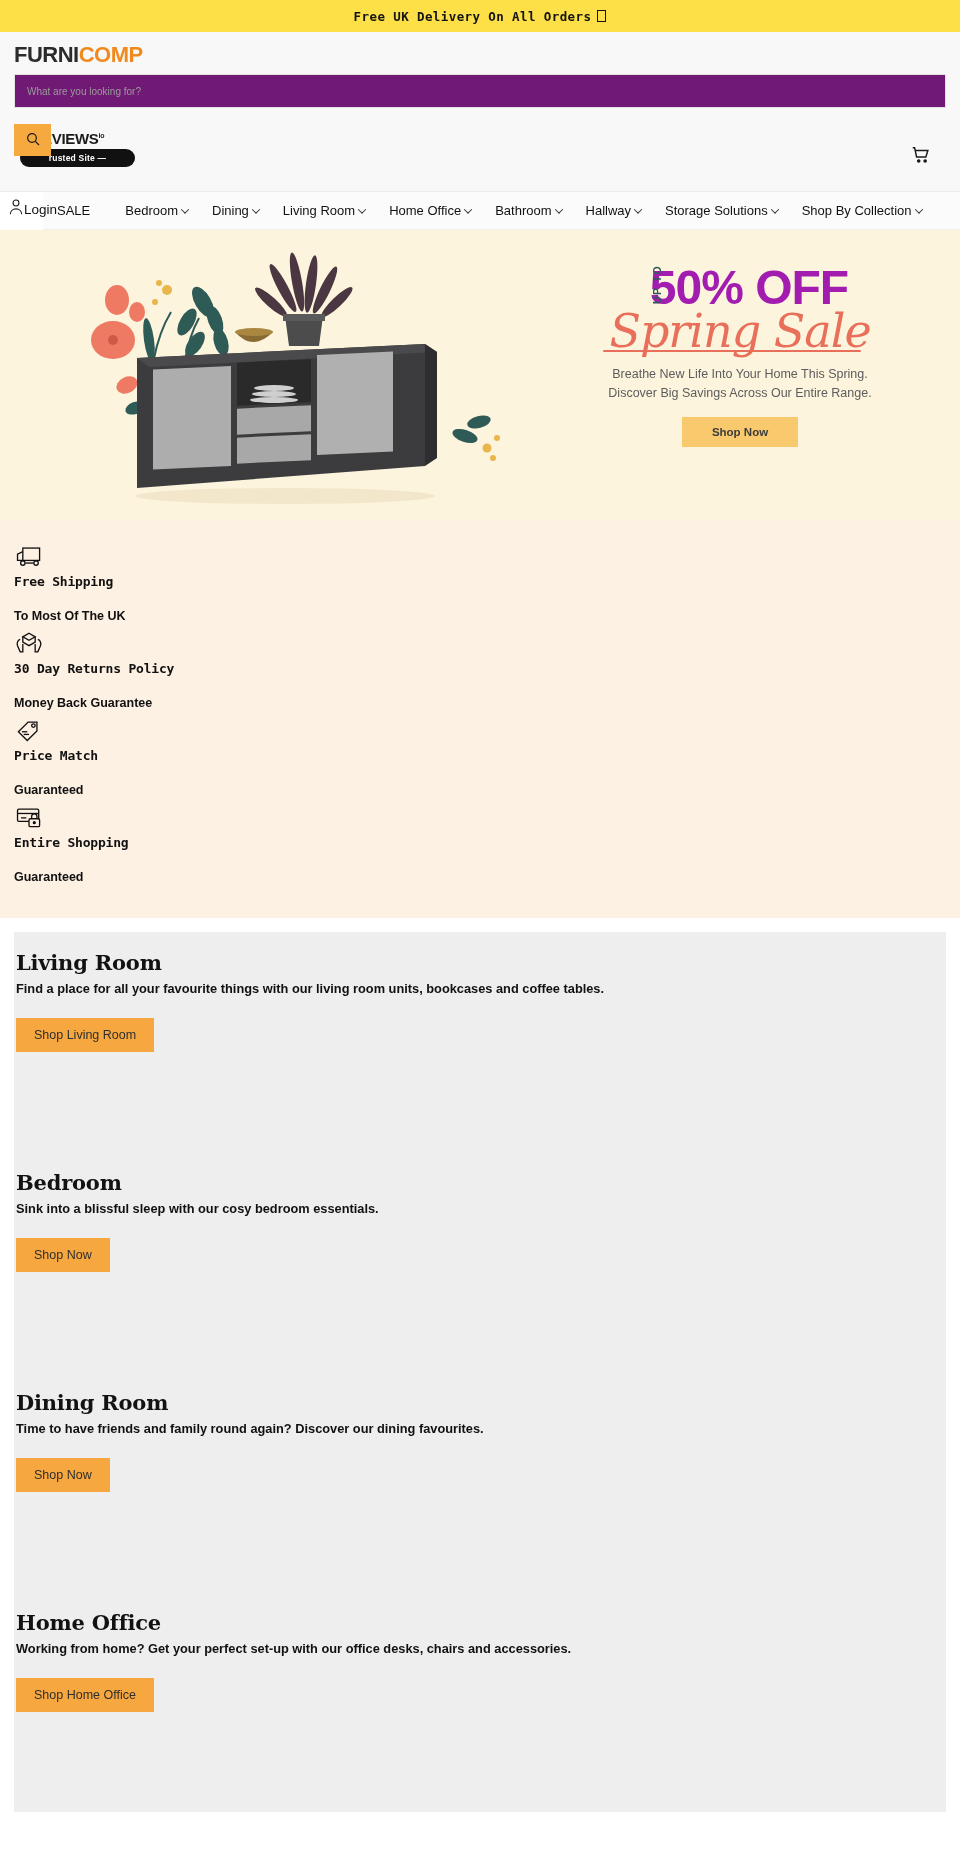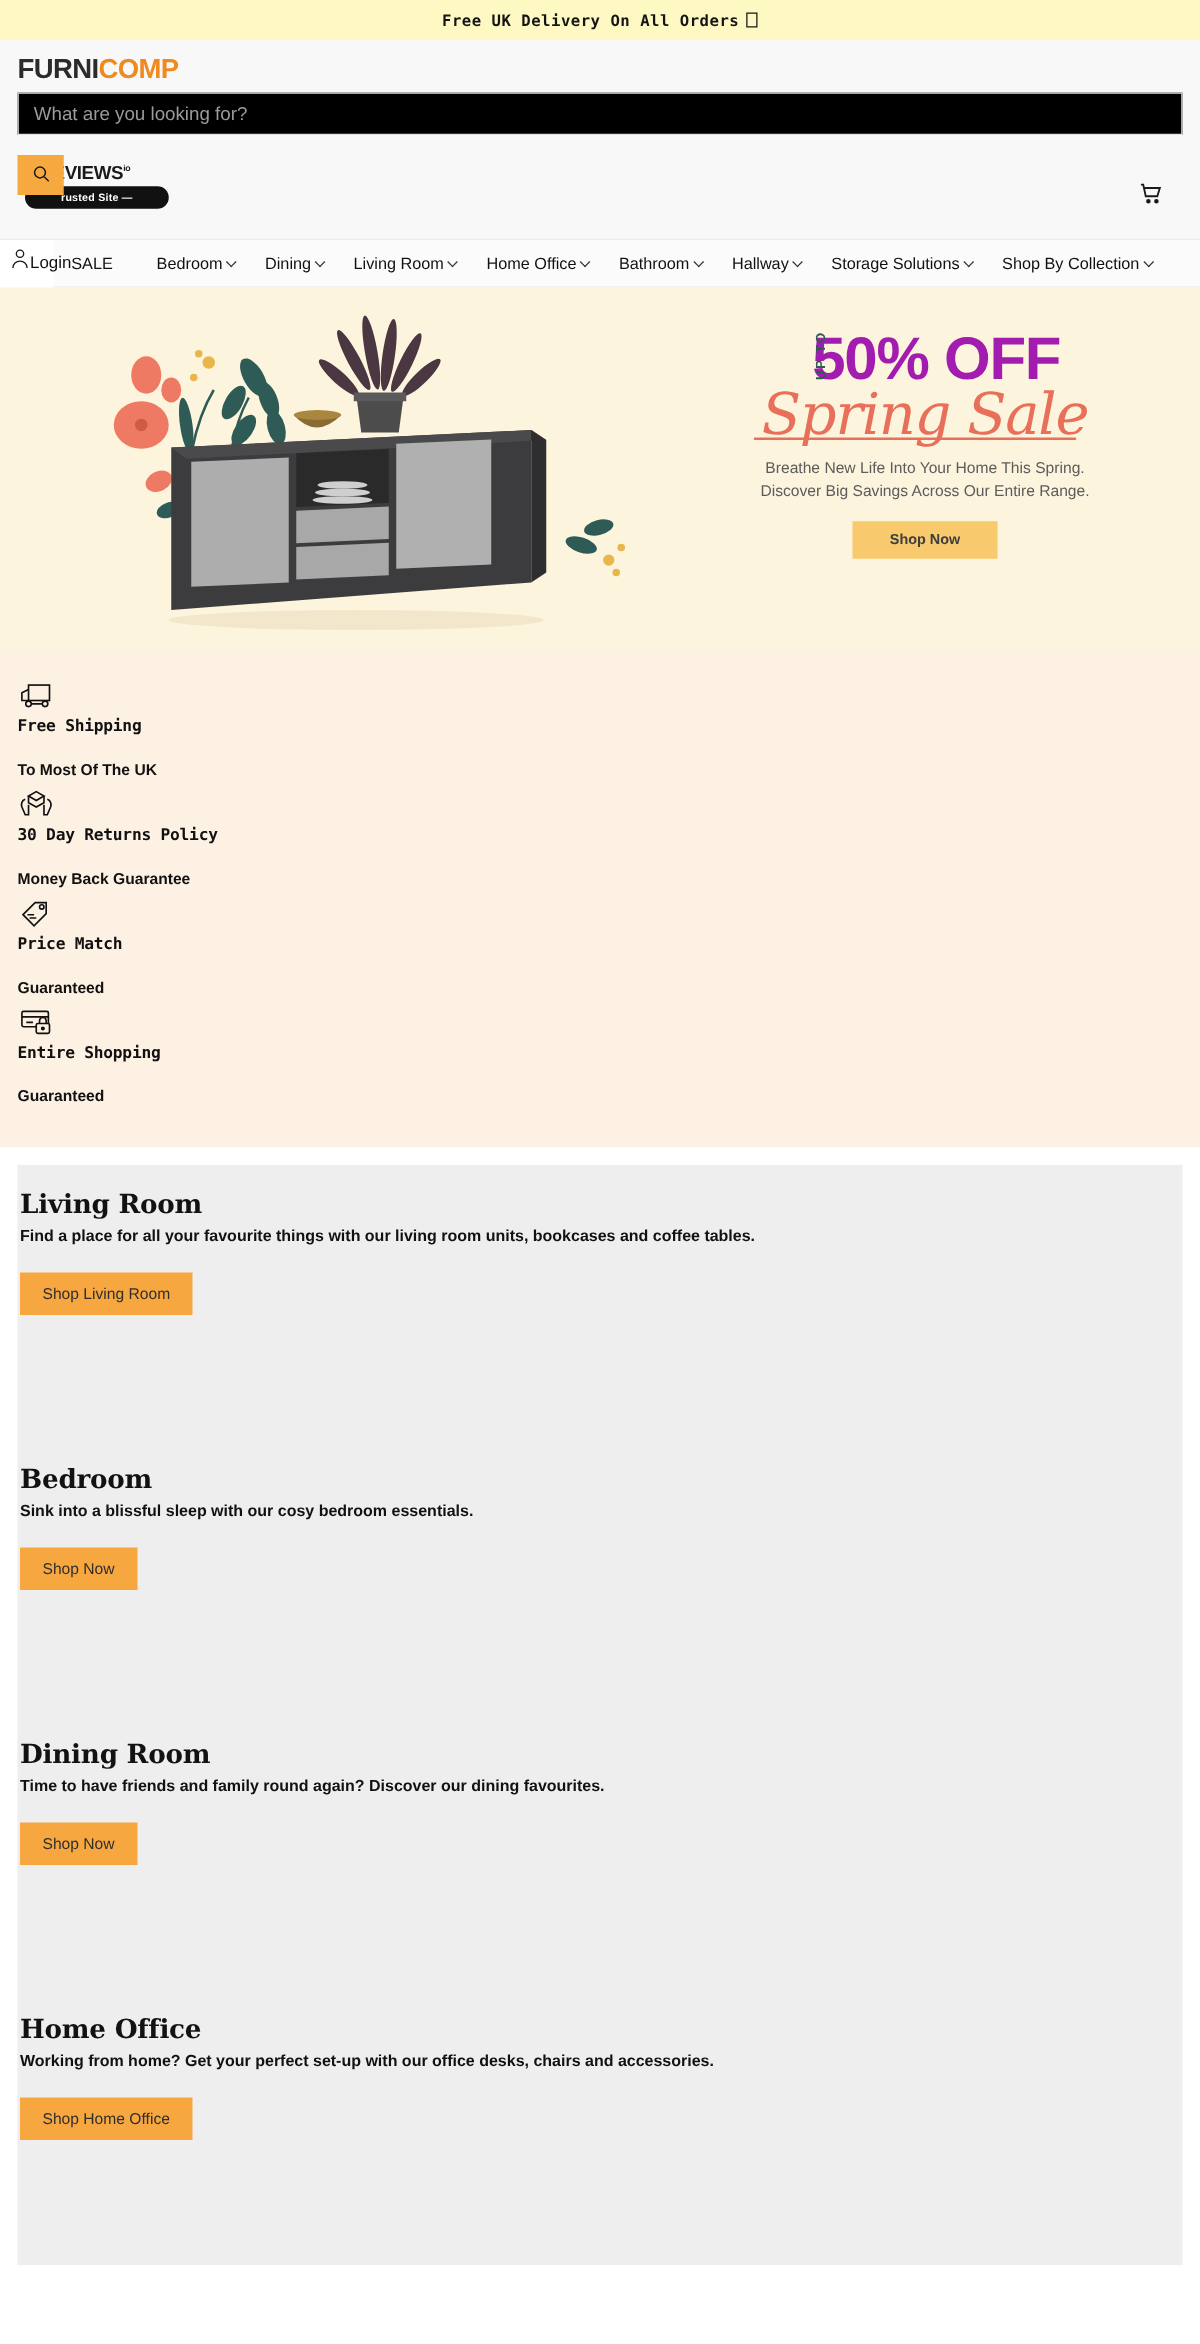--- a/index.html
+++ b/index.html
@@ -8,21 +8,21 @@
   body {
     font-family:"Liberation Sans", sans-serif;
     background:#ffffff;
     color:#111111;
     width:960px;
     overflow-x:hidden;
   }
 
   
   .announce {
-    background:#fef9c3;
+    background:#fde047;
     height:32px;
     display:flex;
     align-items:center;
     justify-content:center;
   }
   .announce-text {
     font-family:"DejaVu Sans Mono", monospace;
     font-size:12.5px;
     font-weight:700;
     color:#141414;
@@ -58,23 +58,23 @@
   .search-wrap {
     position:absolute;
     left:14px; top:42px;
     width:932px;
     height:34px;
   }
   .search-input {
     width:100%;
     height:34px;
     border:1px solid #e3e1e1;
-    background:#000000;
+    background:#701a75;
     padding:0 12px;
-    font-size:15px;
+    font-size:10px;
     color:#8e8e8e;
     font-family:"Liberation Sans", sans-serif;
     outline:none;
   }
   .search-input::placeholder { color:#9b9b9b; }
 
   .search-btn {
     position:absolute;
     left:14px; top:92px;
     width:37px; height:32px;

